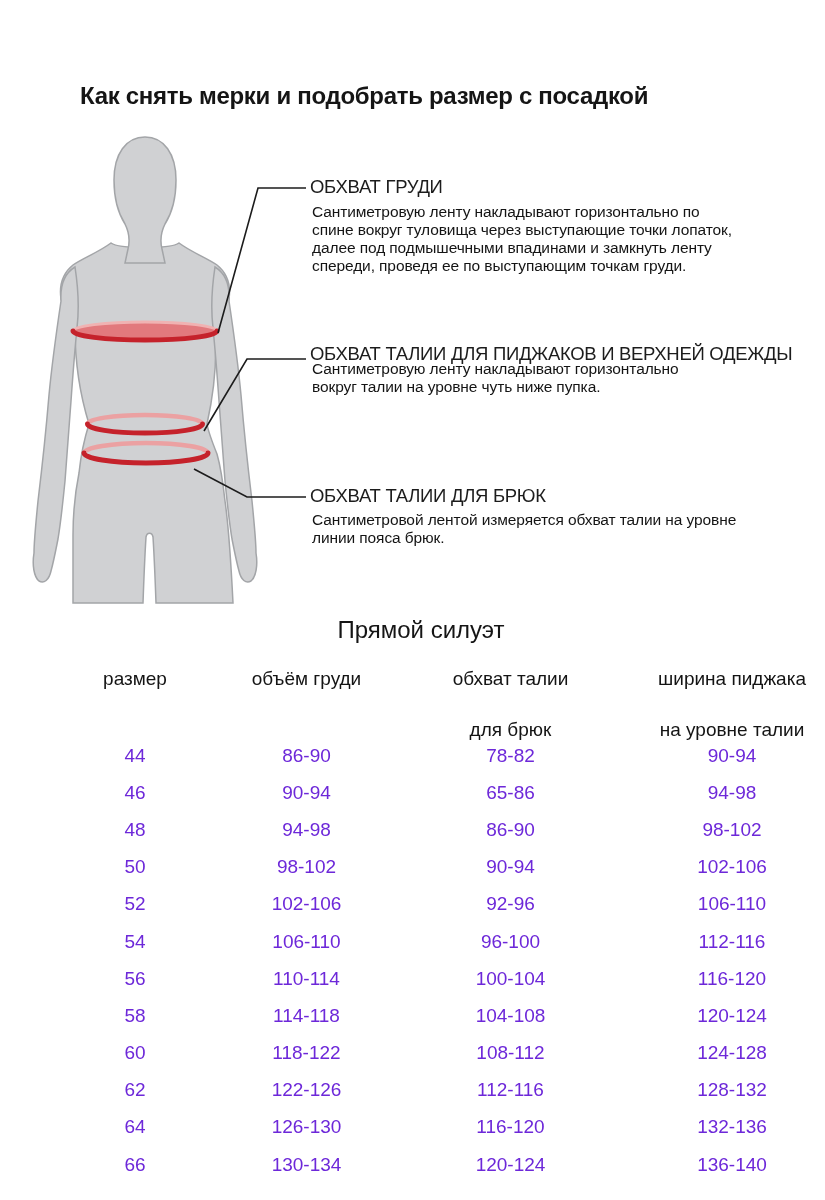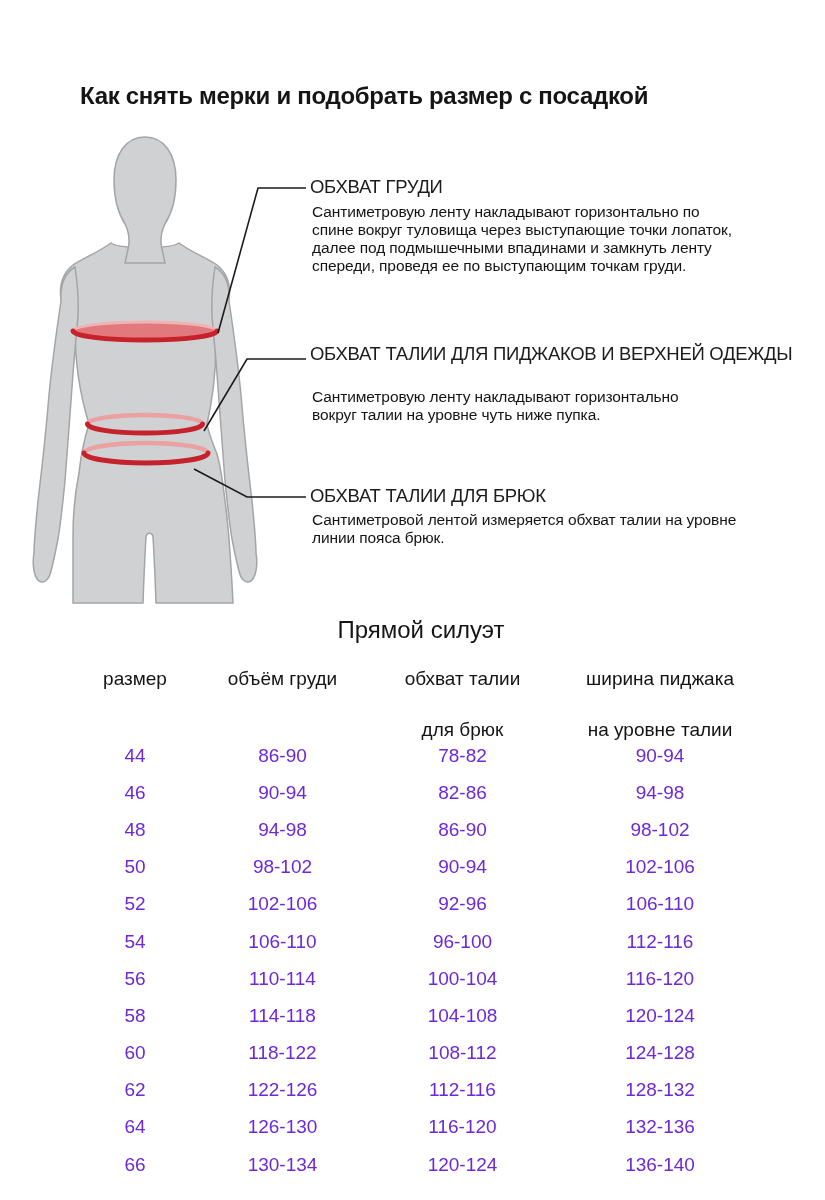--- a/index.html
+++ b/index.html
@@ -18,29 +18,29 @@
   .m-heading{
     font-size:18.5px;letter-spacing:-0.3px;white-space:nowrap;color:#1c1c1c;
   }
   .m-body{
     font-size:15.5px;line-height:18px;white-space:pre-line;color:#141414;
     letter-spacing:-0.1px;
   }
   .h1{left:310px;top:176px;}
   .b1{left:312px;top:203px;width:440px;}
   .h2{left:310px;top:343px;}
-  .b2{left:312px;top:388px;width:440px;}
+  .b2{left:312px;top:360px;width:440px;}
   .h3{left:310px;top:485px;}
   .b3{left:312px;top:511px;width:470px;}
   .table-title{
     left:76px;top:616px;width:690px;text-align:center;
     font-size:24px;font-weight:400;color:#151515;
   }
   .thead-grid,.t-row{
-    display:grid;grid-template-columns:110px 185px 175px 220px;
+    display:grid;grid-template-columns:110px 185px 175px 220px;gap:24px;
   }
   .thead-grid{left:80px;top:668px;width:690px;}
   .th-cell{text-align:center;font-size:19px;color:#141414;}
   .th-line2{margin-top:29px;}
   .tbody-grid{left:80px;top:737px;width:690px;}
   .t-row{height:37.2px;}
   .t-cell{
     display:flex;align-items:center;justify-content:center;
     font-size:19px;color:#6d28d9;
   }
@@ -174,21 +174,21 @@
 <div class="abs tbody-grid">
     <div class="t-row">
       <div class="t-cell">44</div>
       <div class="t-cell">86-90</div>
       <div class="t-cell">78-82</div>
       <div class="t-cell">90-94</div>
     </div>
     <div class="t-row">
       <div class="t-cell">46</div>
       <div class="t-cell">90-94</div>
-      <div class="t-cell">82-86</div>
+      <div class="t-cell">65-86</div>
       <div class="t-cell">94-98</div>
     </div>
     <div class="t-row">
       <div class="t-cell">48</div>
       <div class="t-cell">94-98</div>
       <div class="t-cell">86-90</div>
       <div class="t-cell">98-102</div>
     </div>
     <div class="t-row">
       <div class="t-cell">50</div>

